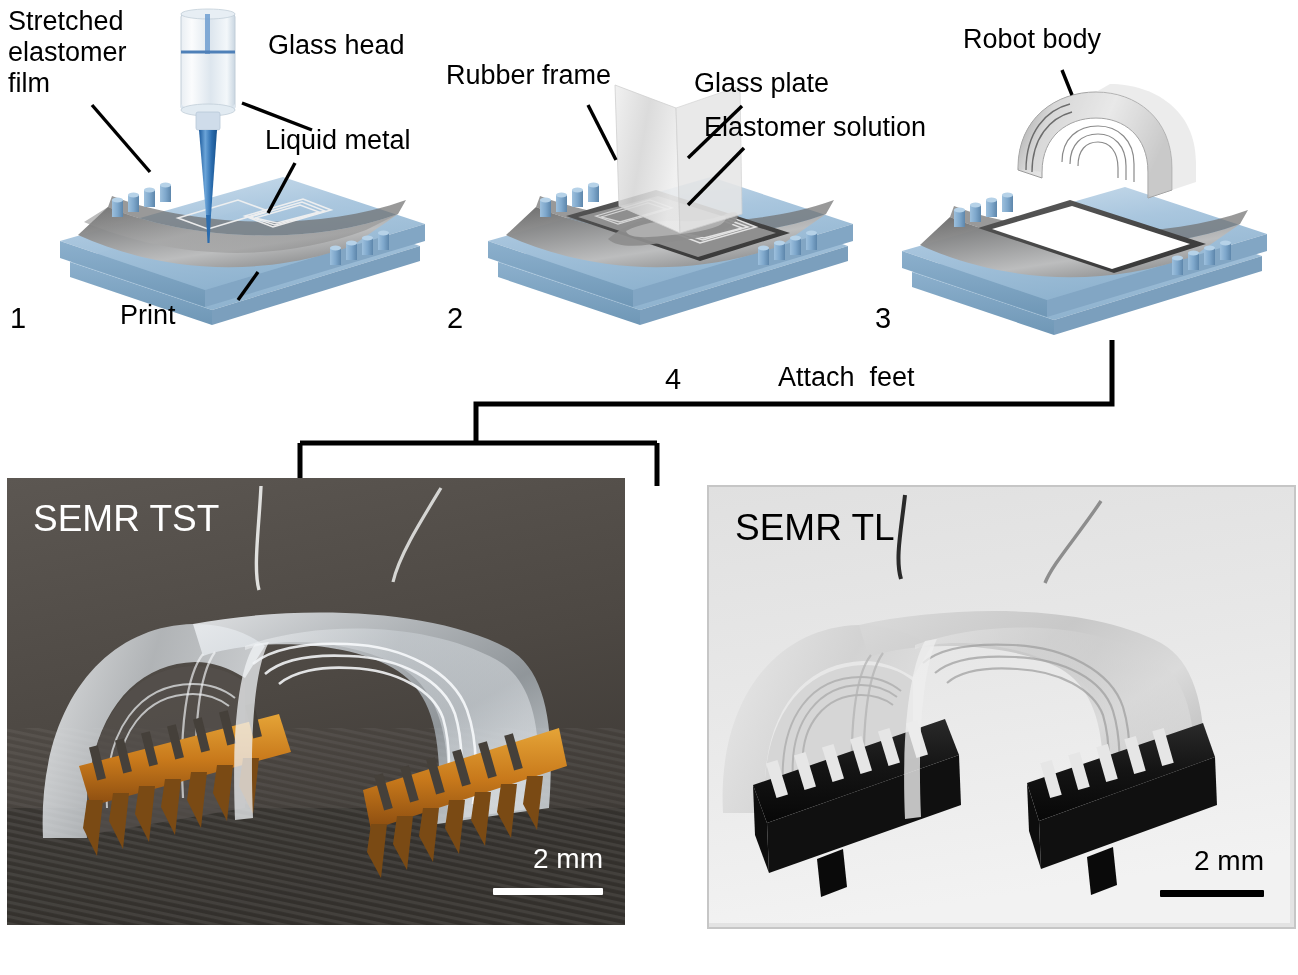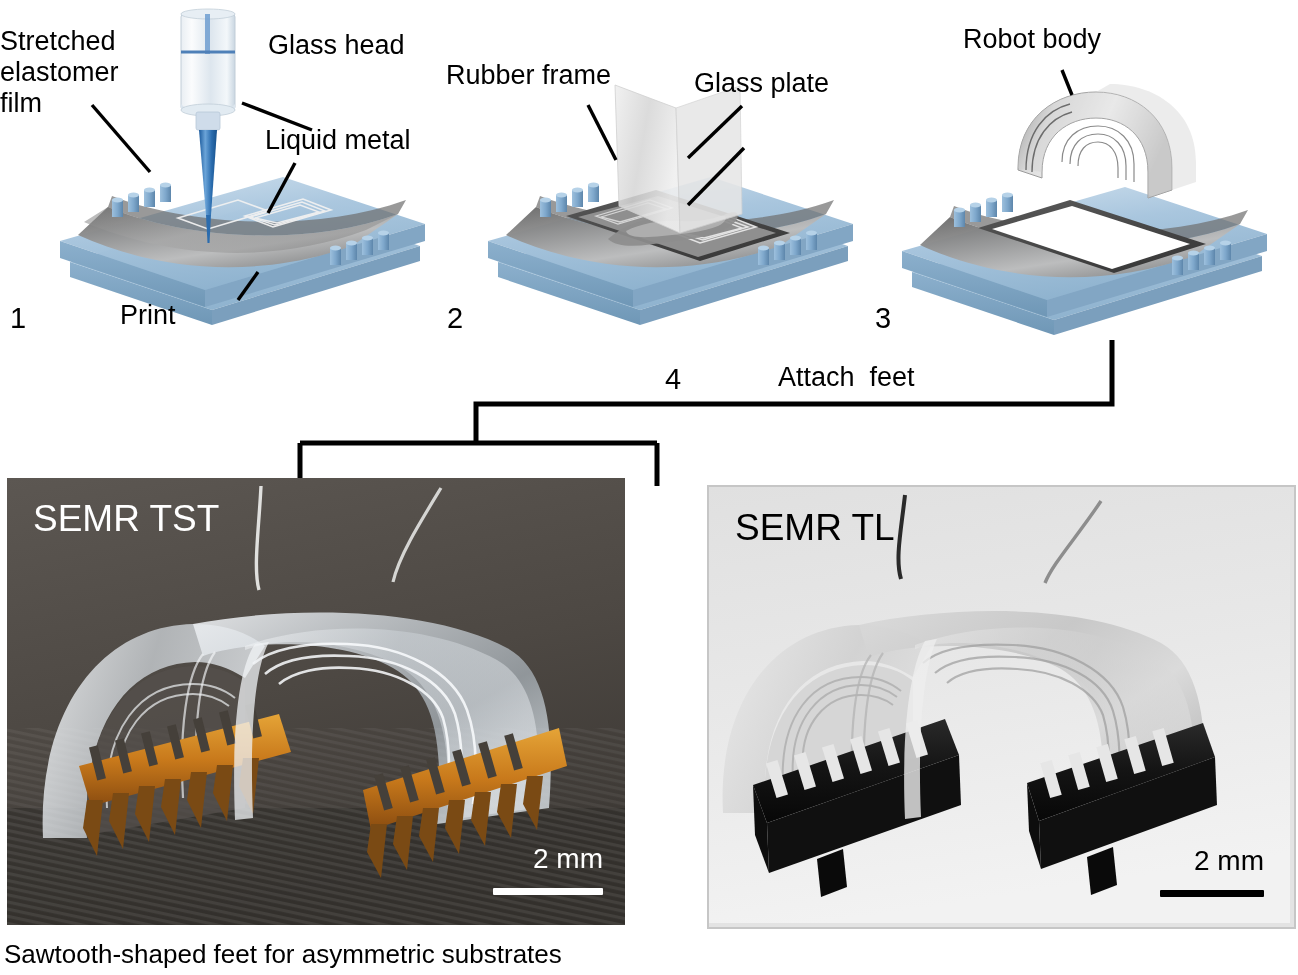--- a/index.html
+++ b/index.html
@@ -288,30 +288,31 @@
     </g>
 
     <g stroke="#000" stroke-width="5" fill="none" stroke-linecap="butt">
       <path d="M1112,340 L1112,404 L476,404 L476,443"></path>
       <path d="M300,443 L657,443"></path>
       <path d="M300,443 L300,479"></path>
       <path d="M657,443 L657,486"></path>
     </g>
   </svg>
 
-  <div class="lbl" style="left:0;top:6px;margin-top:20px;">Stretched
+  <div class="lbl" style="left:8px;top:6px;">Stretched
 elastomer
 film</div>
   <div class="lbl" style="left:268px;top:30px;">Glass head</div>
   <div class="lbl" style="left:265px;top:125px;">Liquid metal</div>
   <div class="lbl" style="left:120px;top:300px;">Print</div>
   <div class="pnum" style="left:10px;top:302px;">1</div>
 
   <div class="lbl" style="left:446px;top:60px;">Rubber frame</div>
   <div class="lbl" style="left:694px;top:68px;">Glass plate</div>
+  <div class="lbl" style="left:704px;top:112px;">Elastomer solution</div>
   <div class="pnum" style="left:447px;top:302px;">2</div>
 
   <div class="lbl" style="left:963px;top:24px;">Robot body</div>
   <div class="pnum" style="left:875px;top:302px;">3</div>
 
   <div class="pnum" style="left:665px;top:363px;">4</div>
   <div class="lbl" style="left:778px;top:362px;text-align:right;">Attach  feet</div>
 
   <div class="photo" style="left:7px;top:478px;width:618px;height:447px;background:
          radial-gradient(ellipse 70% 55% at 42% 24%, #5d5853 0%, #4b4641 42%, #3b3733 100%);">
@@ -507,15 +508,14 @@
         <path d="M378,370 L404,360 L408,398 L382,408 Z" fill="#0a0a0a"></path>
       </g>
 
       <path d="M228,152 C216,176 208,240 212,330 L196,332 C192,240 202,178 216,154 Z" fill="#ededed" opacity="0.8"></path>
     </svg>
     <div class="plabel" style="left:26px;top:20px;color:#000000;">SEMR TL</div>
     <div class="sbtext" style="right:30px;bottom:50px;color:#000000;">2 mm</div>
     <div class="sbbar" style="right:30px;bottom:30px;width:104px;background:#000000;"></div>
   </div>
 
-  <div class="photocap" style="left:4px;top:939px;">Sawtooth-shaped feet for asymmetric substrates</div>
 
 </div>
 
 </body></html>

